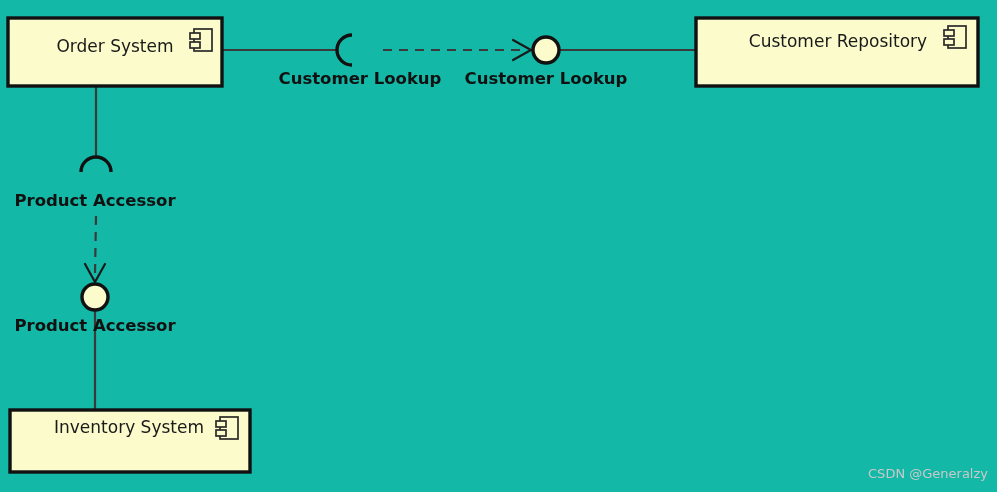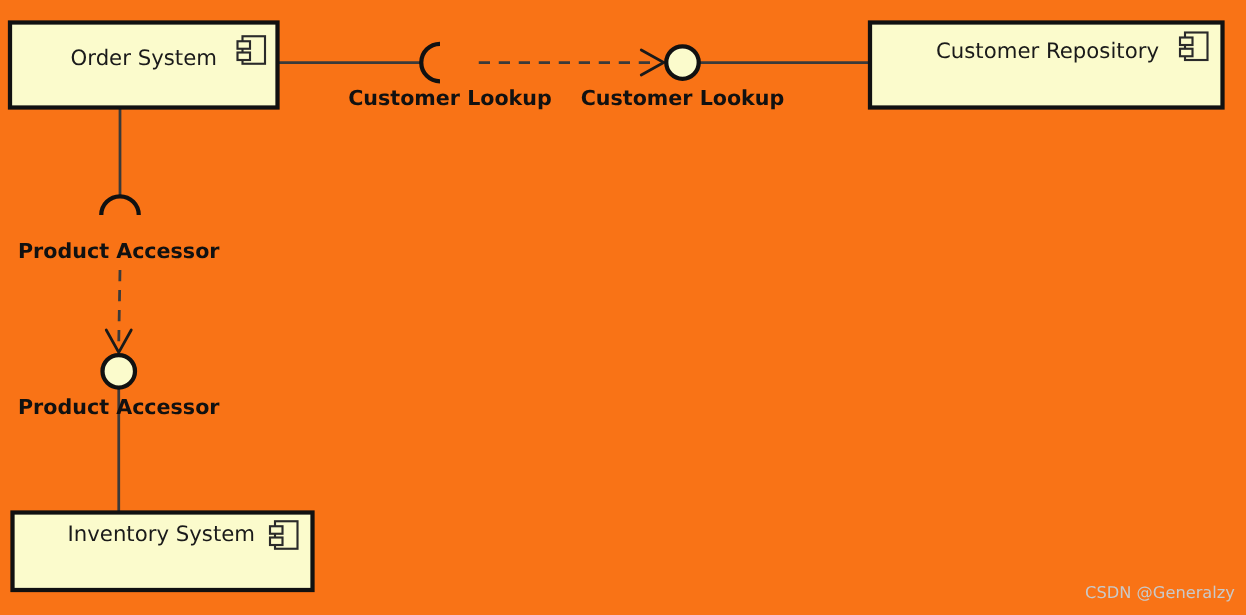--- a/index.html
+++ b/index.html
@@ -7,21 +7,21 @@
     padding: 0;
     background: #ffffff;
   }
   body {
     font-family: "DejaVu Sans", "Liberation Sans", sans-serif;
   }
   #diagram-canvas {
     position: relative;
     width: 997px;
     height: 492px;
-    background: #f97316;
+    background: #14b8a6;
     overflow: hidden;
   }
   #diagram-svg {
     position: absolute;
     left: 0;
     top: 0;
     width: 997px;
     height: 492px;
   }
   .component-title {

